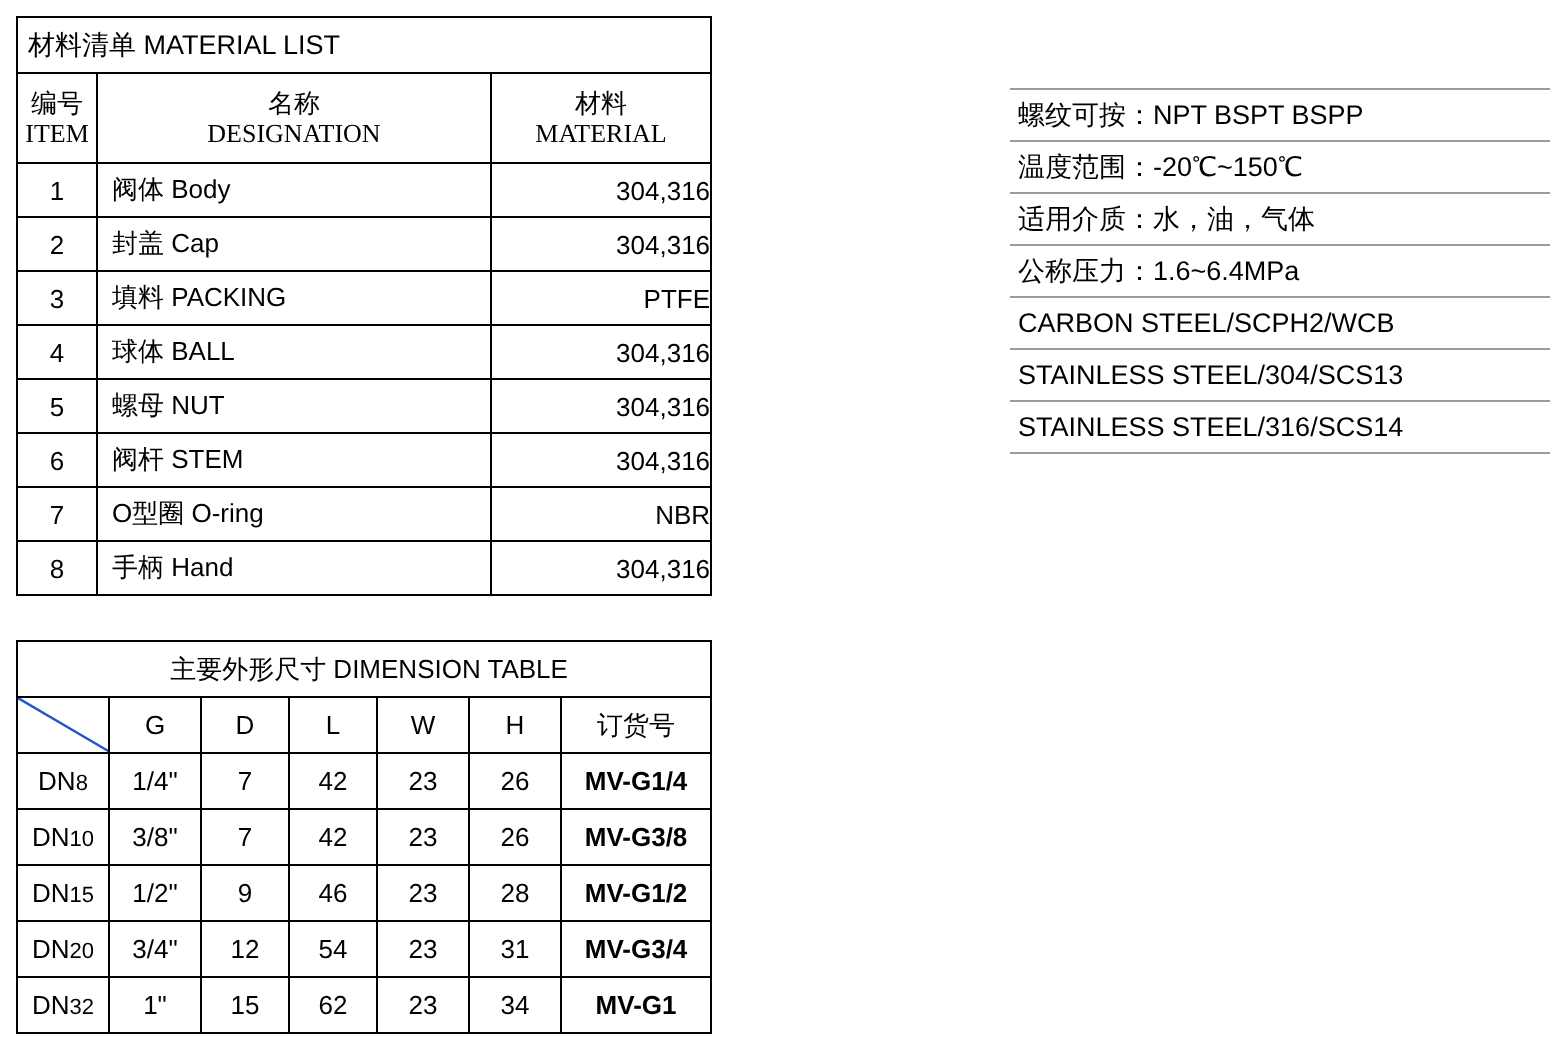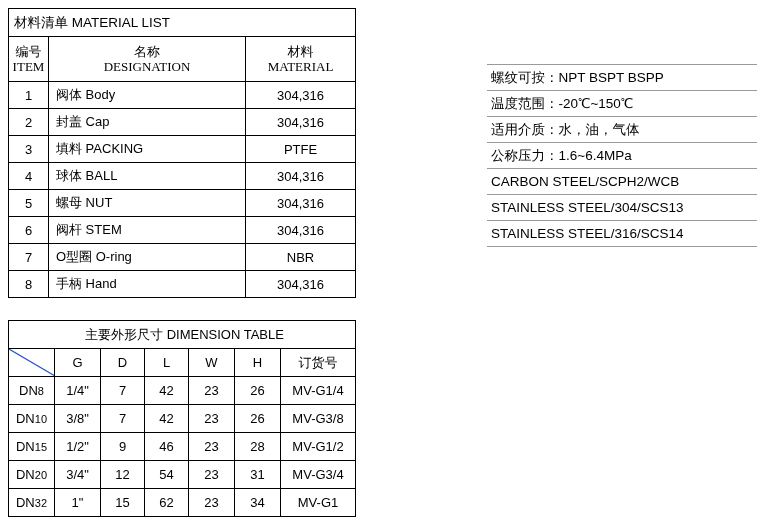--- a/index.html
+++ b/index.html
@@ -51,21 +51,21 @@
     width: 40px;
     font-size: 13px;
   }
   .mat-desig {
     text-align: left;
     padding-left: 7px !important;
     font-size: 13px;
     margin-left: 39px;
   }
   .mat-material {
-    text-align: center;
+    text-align: right;
     font-size: 13px;
     width: 110px;
   }
 
   
   #dimension-table {
     position: absolute;
     left: 8px;
     top: 320px;
     width: 347px;
@@ -94,32 +94,32 @@
     position: absolute;
     left: 0;
     top: 0;
   }
   .dim-rowhead {
     text-align: center;
     font-size: 13px;
   }
   .dim-order {
     width: 74px;
+    font-weight: bold;
   }
   .sub {
     font-size: 11px;
   }
 
   
   #spec-list {
     position: absolute;
-    left: 487px;
+    left: 505px;
     top: 44px;
     width: 270px;
-    margin-top: 20px;
   }
   #spec-list .spec-row {
     border-bottom: 1px solid #9a9a9a;
     height: 25px;
     line-height: 25px;
     padding-left: 4px;
     font-size: 13.5px;
     white-space: nowrap;
   }
   #spec-list .spec-row:first-child {

